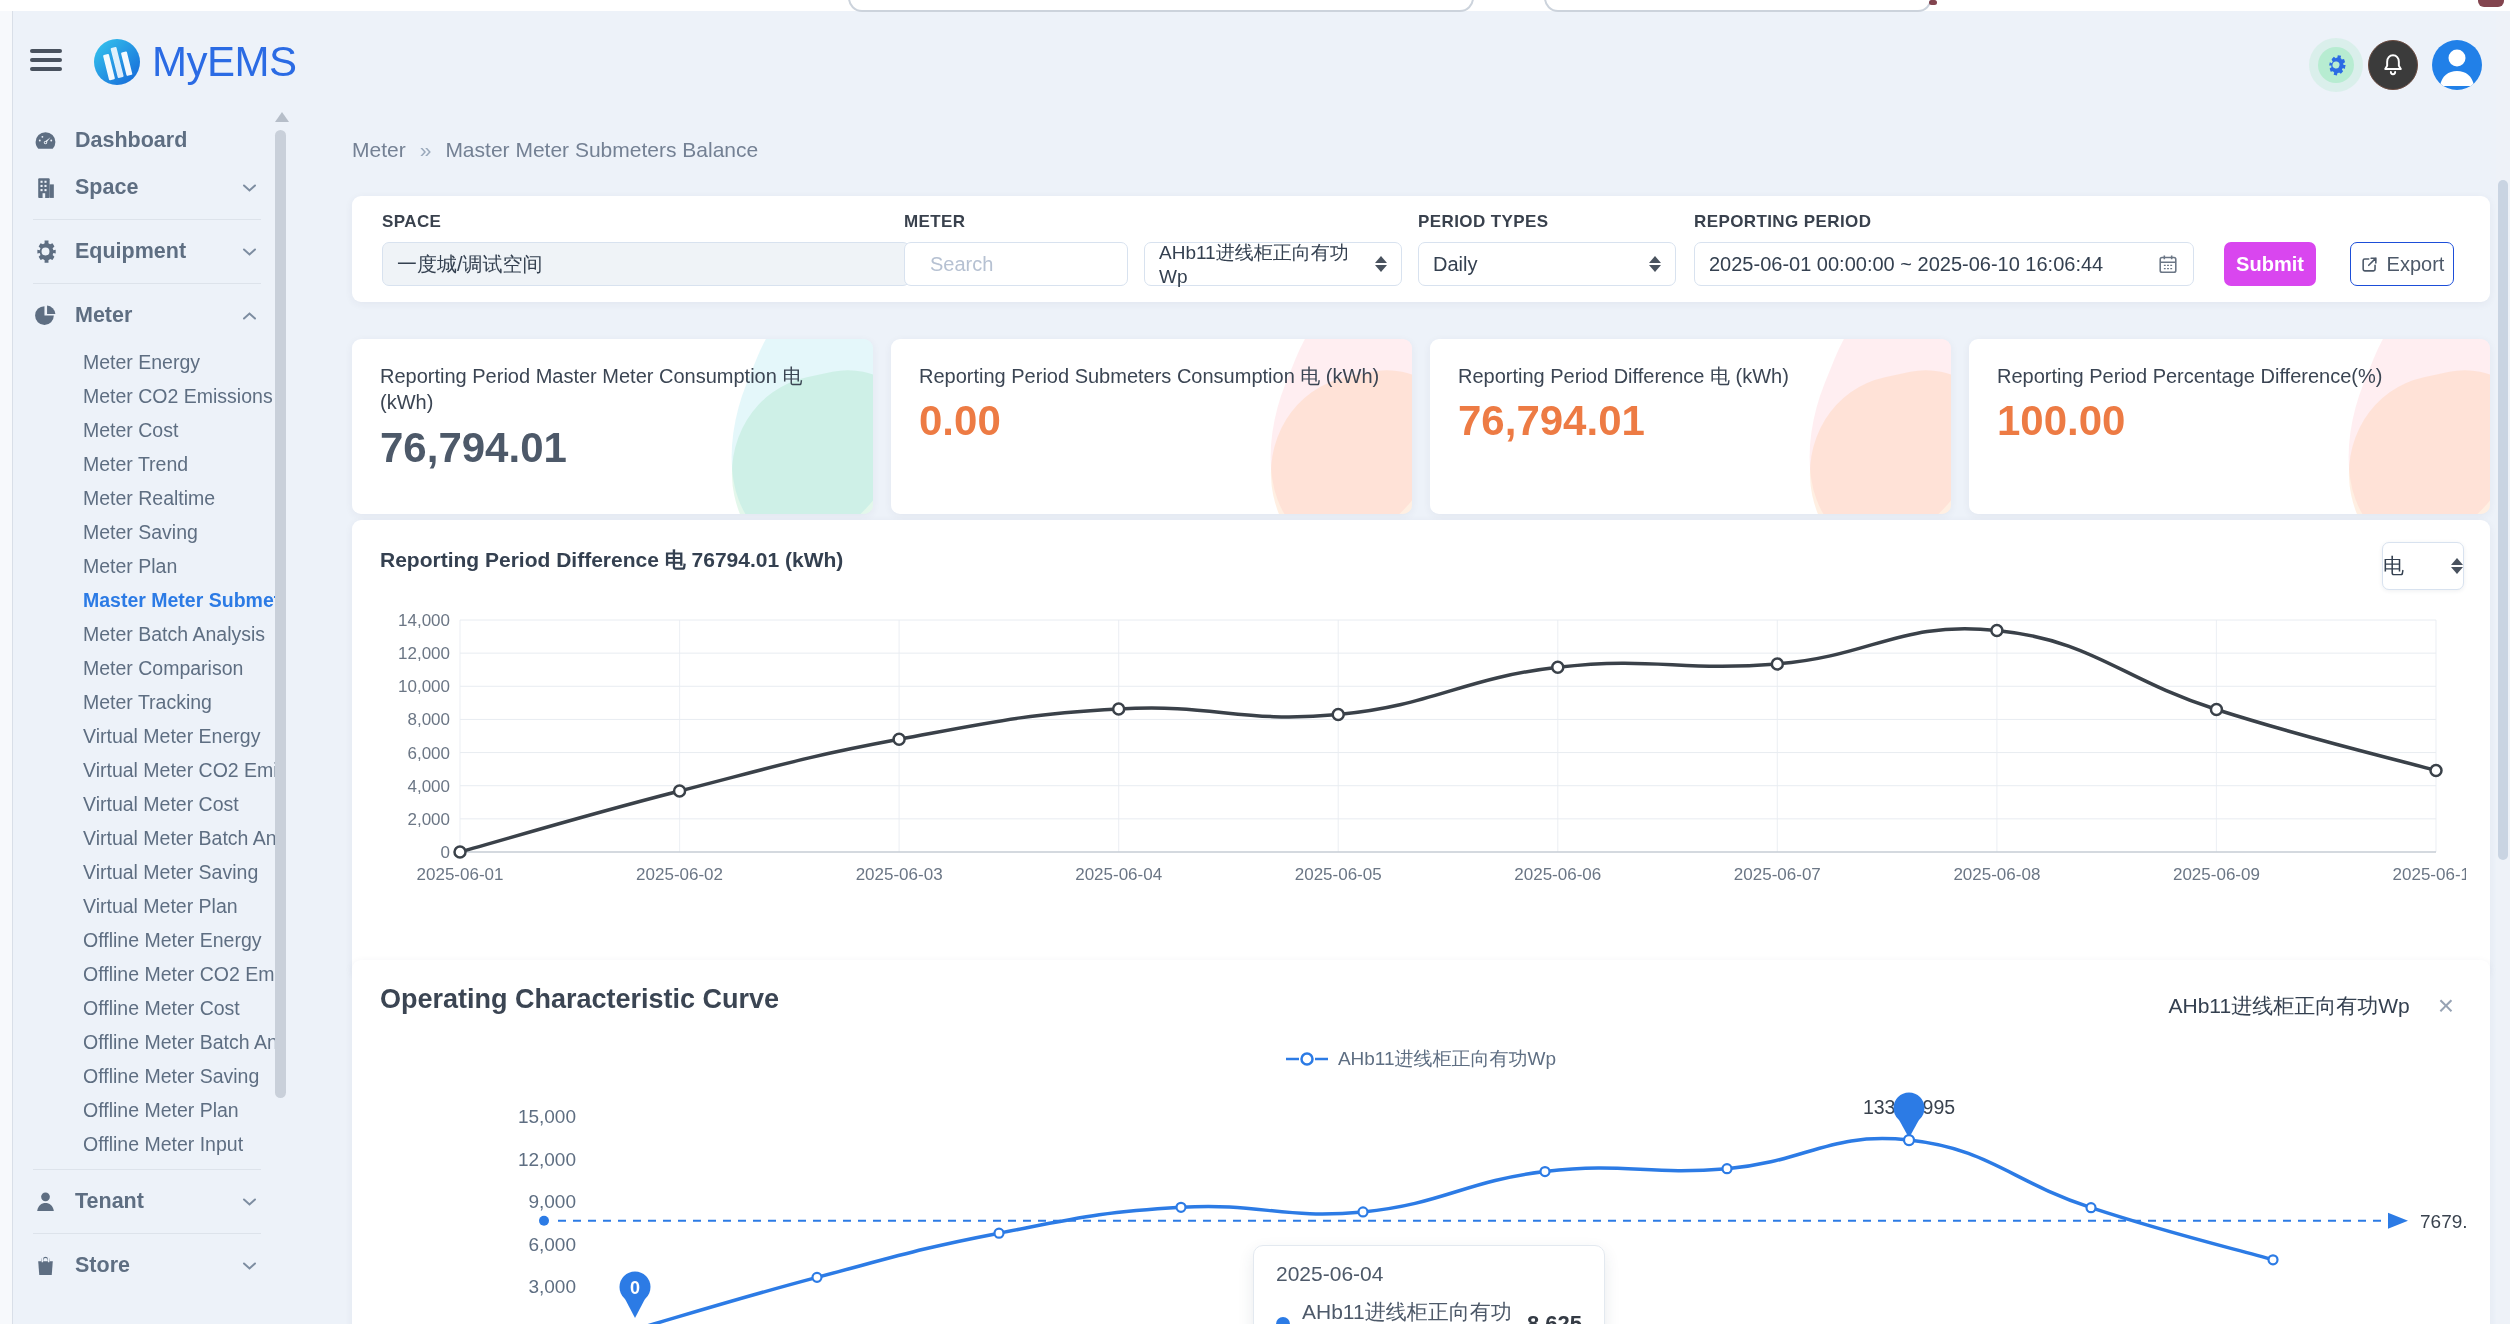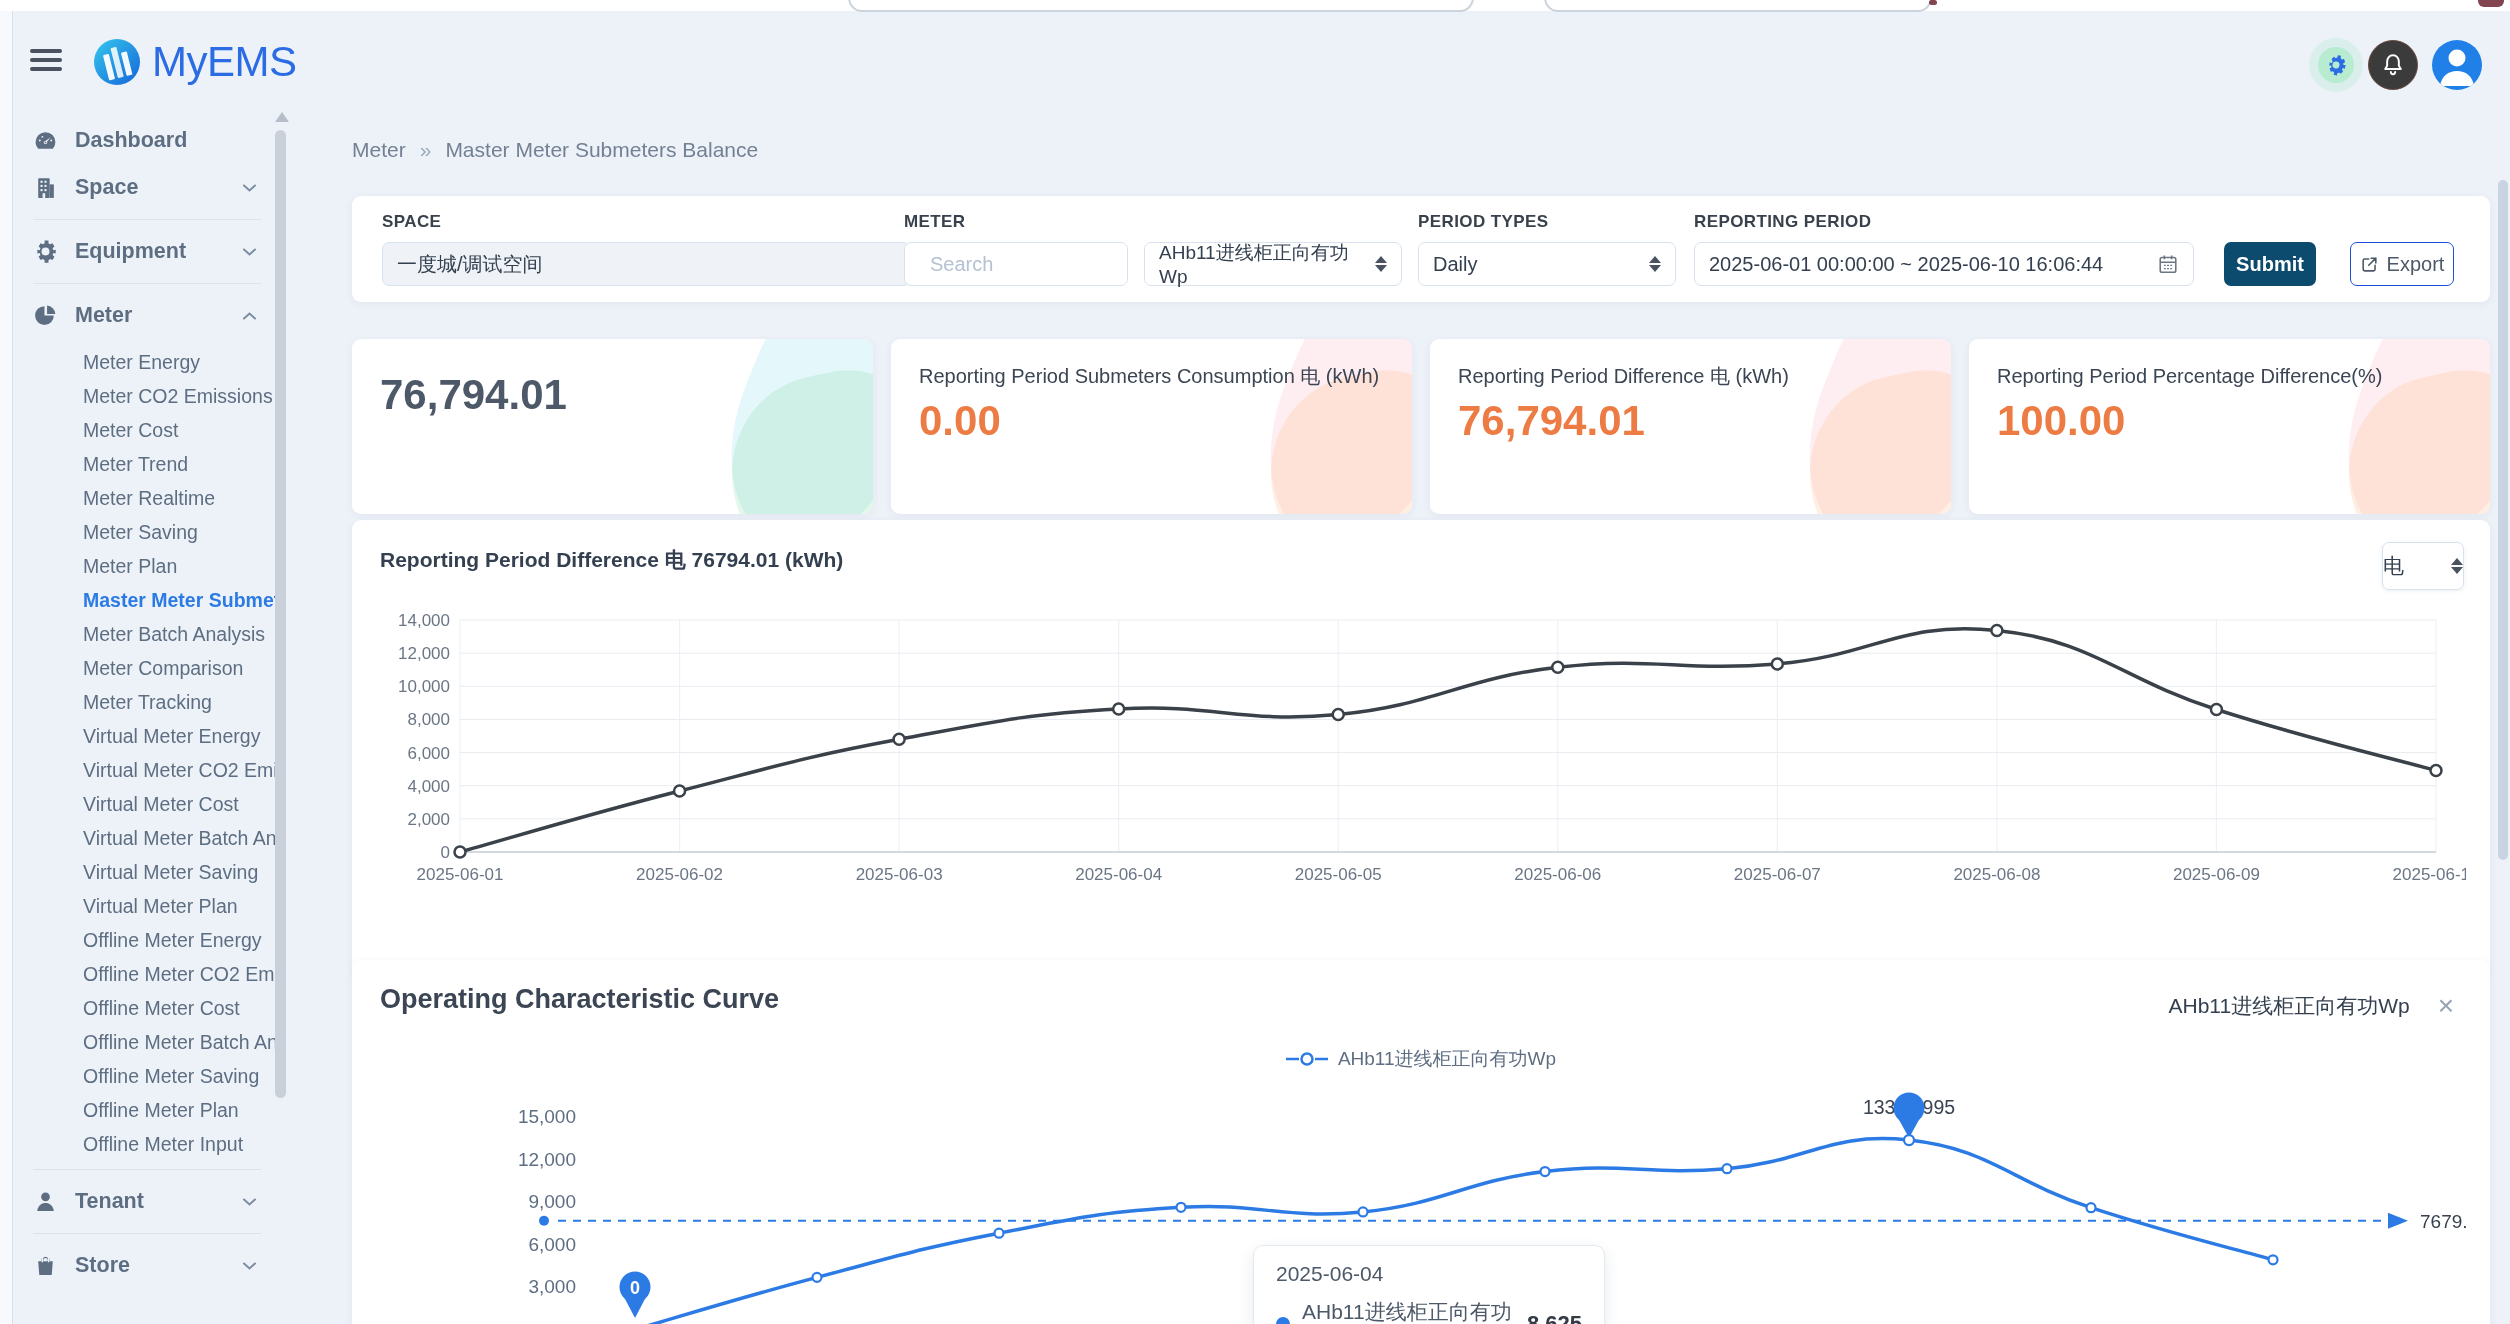--- a/index.html
+++ b/index.html
@@ -43,21 +43,21 @@
   .filter-card{left:352px;top:196px;width:2138px;height:106px;}
   .flabel{position:absolute;top:16px;font-size:17px;font-weight:700;letter-spacing:.4px;color:#39414d;}
   .fctrl{position:absolute;top:46px;height:44px;box-sizing:border-box;border:1px solid #d8e2ef;border-radius:7px;background:#fff;
          display:flex;align-items:center;padding:0 14px;font-size:20px;color:#344050;}
   .fctrl.gray{background:#eff3f7;}
   .placeholder{color:#b6c1d2;}
   .updown{margin-left:auto;display:flex;flex-direction:column;gap:2px;padding-left:10px;}
   .updown i{width:0;height:0;border-left:6px solid transparent;border-right:6px solid transparent;display:block;}
   .updown .up{border-bottom:7px solid #49525e;}
   .updown .dn{border-top:7px solid #49525e;}
-  .btn-submit{position:absolute;left:1872px;top:46px;width:92px;height:44px;background:#0c4a6e;color:#fff;font-size:20px;font-weight:600;
+  .btn-submit{position:absolute;left:1872px;top:46px;width:92px;height:44px;background:#d946ef;color:#fff;font-size:20px;font-weight:600;
               border:none;border-radius:7px;display:flex;align-items:center;justify-content:center;cursor:pointer;}
   .btn-export{position:absolute;left:1998px;top:46px;width:104px;height:44px;background:#fff;color:#4d5969;font-size:20px;font-weight:500;
               border:1px solid #1d4ed8;border-radius:7px;display:flex;align-items:center;justify-content:center;gap:8px;cursor:pointer;box-sizing:border-box;}
   
   .stat{top:339px;width:521px;height:175px;padding:24px 28px;box-sizing:border-box;}
   .stat .title{font-size:20px;font-weight:500;color:#3b4553;line-height:1.32;position:relative;z-index:2;}
   .stat .value{font-size:42px;font-weight:600;margin-top:8px;position:relative;z-index:2;}
   .deco{position:absolute;z-index:1;}
   .deco.teal1{right:-40px;top:-70px;width:170px;height:280px;background:#5ad0e0;opacity:.16;border-radius:45% 55% 50% 50%;transform:rotate(22deg);}
   .deco.teal2{right:-60px;bottom:-70px;width:200px;height:210px;background:#7fd9a6;opacity:.22;border-radius:55% 45% 50% 60%;transform:rotate(-12deg);}
@@ -335,20 +335,21 @@
           <path d="M14 4h6v6M20 4L11 13"></path>
         </svg>
       </span>
       <span>Export</span>
     </button>
   </div>
 
   <div class="card stat" style="left:352px;">
     <div class="deco teal1"></div>
     <div class="deco teal2"></div>
+    <div class="title" style="max-width:432px;">Reporting Period Master Meter Consumption 电 (kWh)</div>
     <div class="value" style="color:#4d5969;">76,794.01</div>
   </div>
   <div class="card stat" style="left:891px;">
     <div class="deco pink1"></div>
     <div class="deco pink2"></div>
     <div class="title">Reporting Period Submeters Consumption 电 (kWh)</div>
     <div class="value" style="color:#ed7b44;">0.00</div>
   </div>
   <div class="card stat" style="left:1430px;">
     <div class="deco pink1"></div>

